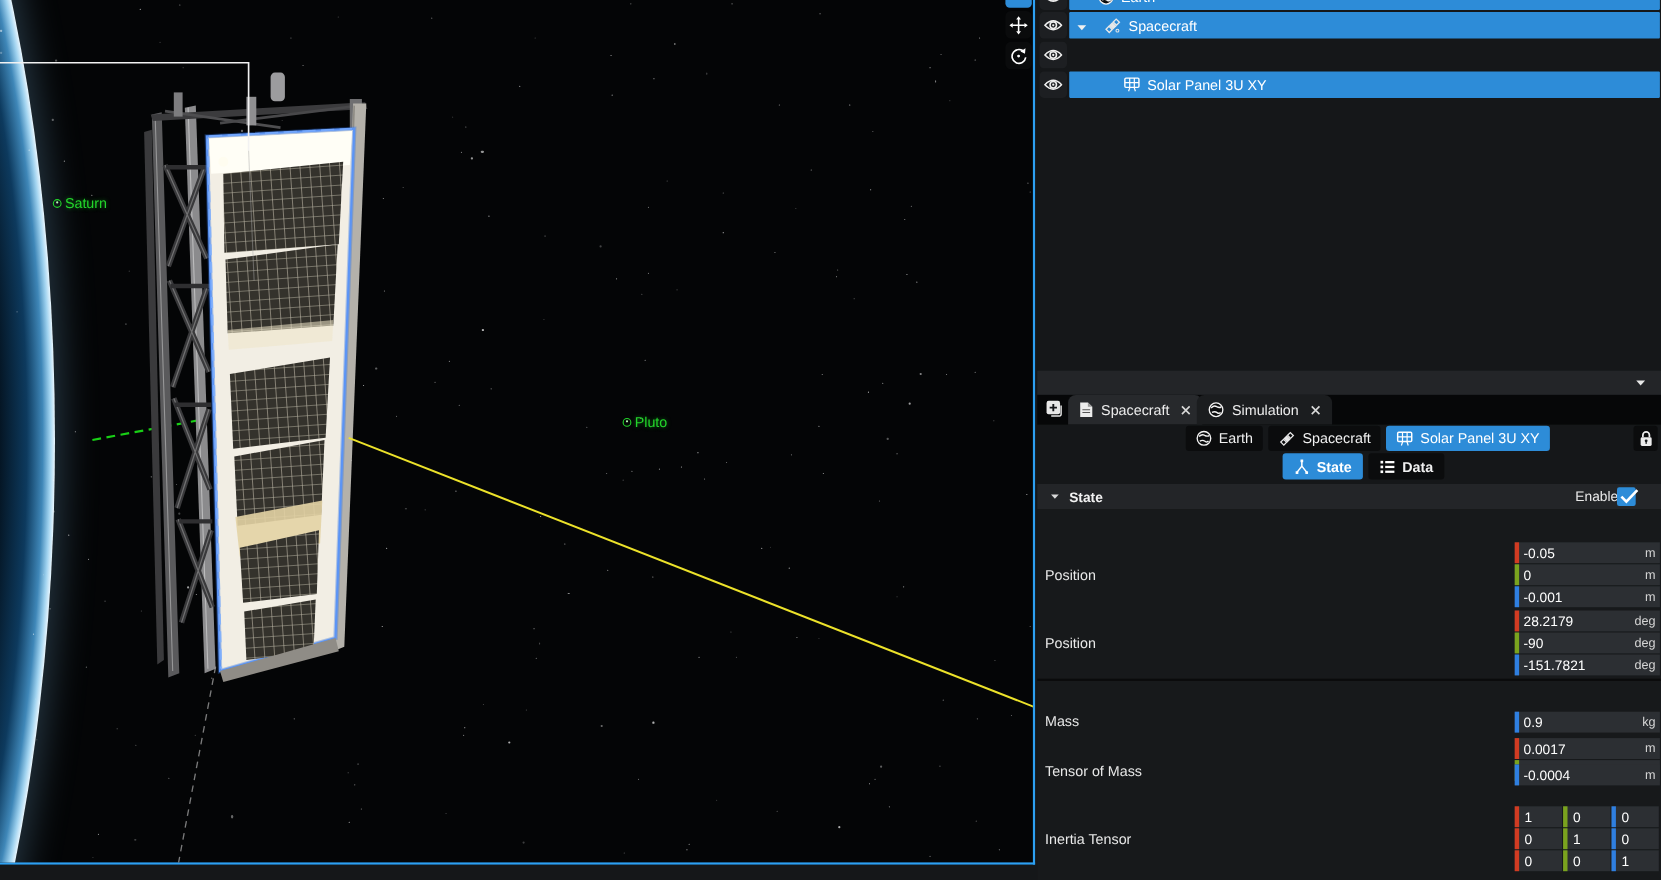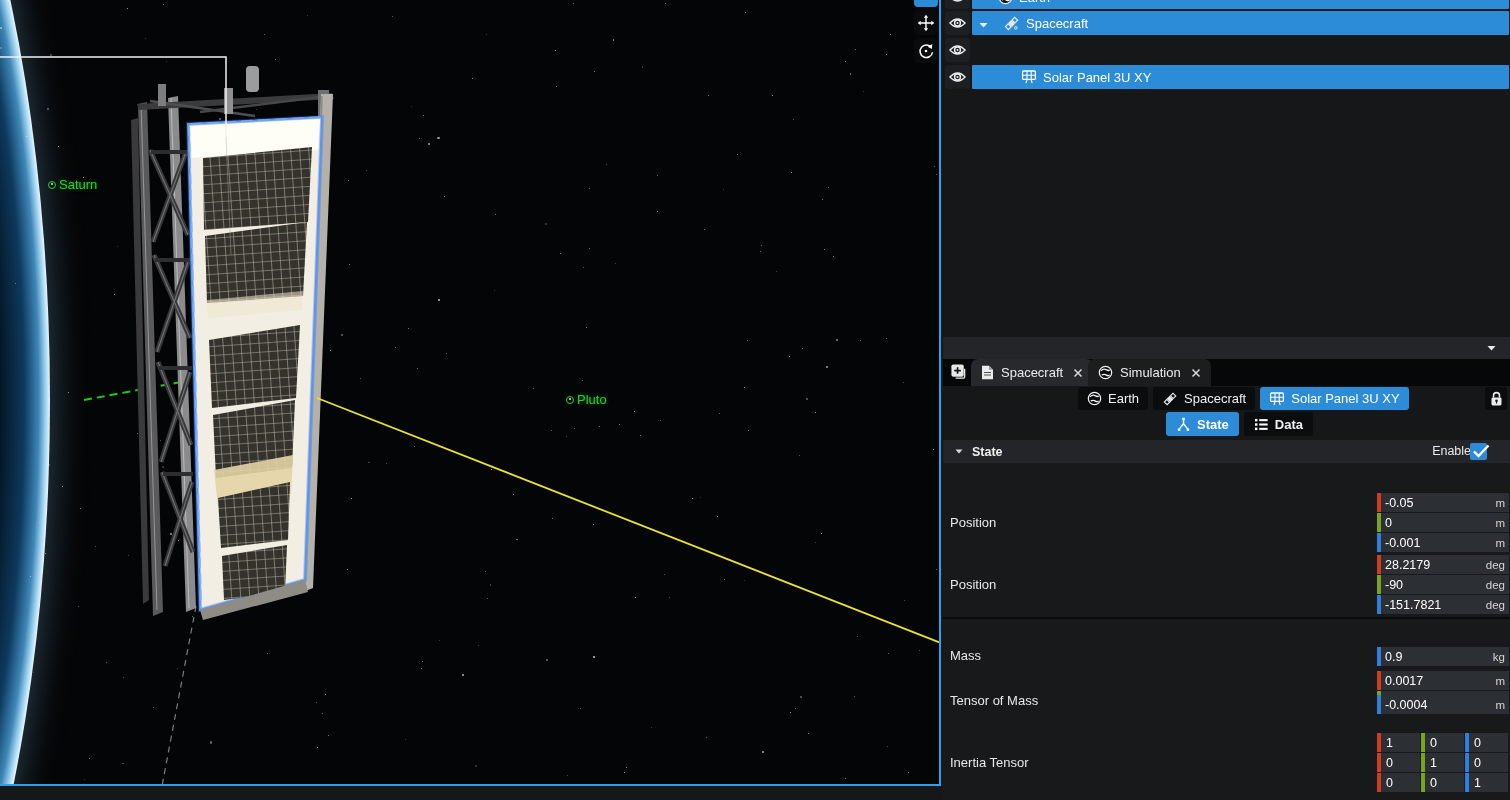--- a/index.html
+++ b/index.html
@@ -388,21 +388,21 @@
       <path d="M0 57 H226 V137" fill="none" stroke="#f2f2f2" stroke-width="1.5"></path>
       <line x1="226" y1="137" x2="231" y2="255" stroke="#aaaaaa" stroke-width="1" opacity="0.45"></line>
 
       <line x1="196" y1="606" x2="162" y2="786" stroke="#9a9a9a" stroke-width="1.2" stroke-dasharray="6 5" opacity="0.8"></line>
     </svg>
 
     <div class="planet-label" style="left:48px; top:177px;">
       <span class="planet-dot"></span>
       <span>Saturn</span>
     </div>
-    <div class="planet-label" style="left:566px; top:392px;">
+    <div class="planet-label" style="left:566px; top:376px;">
       <span class="planet-dot"></span>
       <span>Pluto</span>
     </div>
 
     <div class="vp-toolbar">
       <div class="vp-tool sliver"></div>
       <button class="vp-tool">
         <svg width="20" height="20" viewBox="0 0 24 24">
           <path d="M12 5 V19 M5 12 H19" stroke="#fff" stroke-width="1.7"></path>
           <path d="M12 2 L9.4 5.6 H14.6 Z M12 22 L9.4 18.4 H14.6 Z M2 12 L5.6 9.4 V14.6 Z M22 12 L18.4 9.4 V14.6 Z" fill="#fff"></path>

